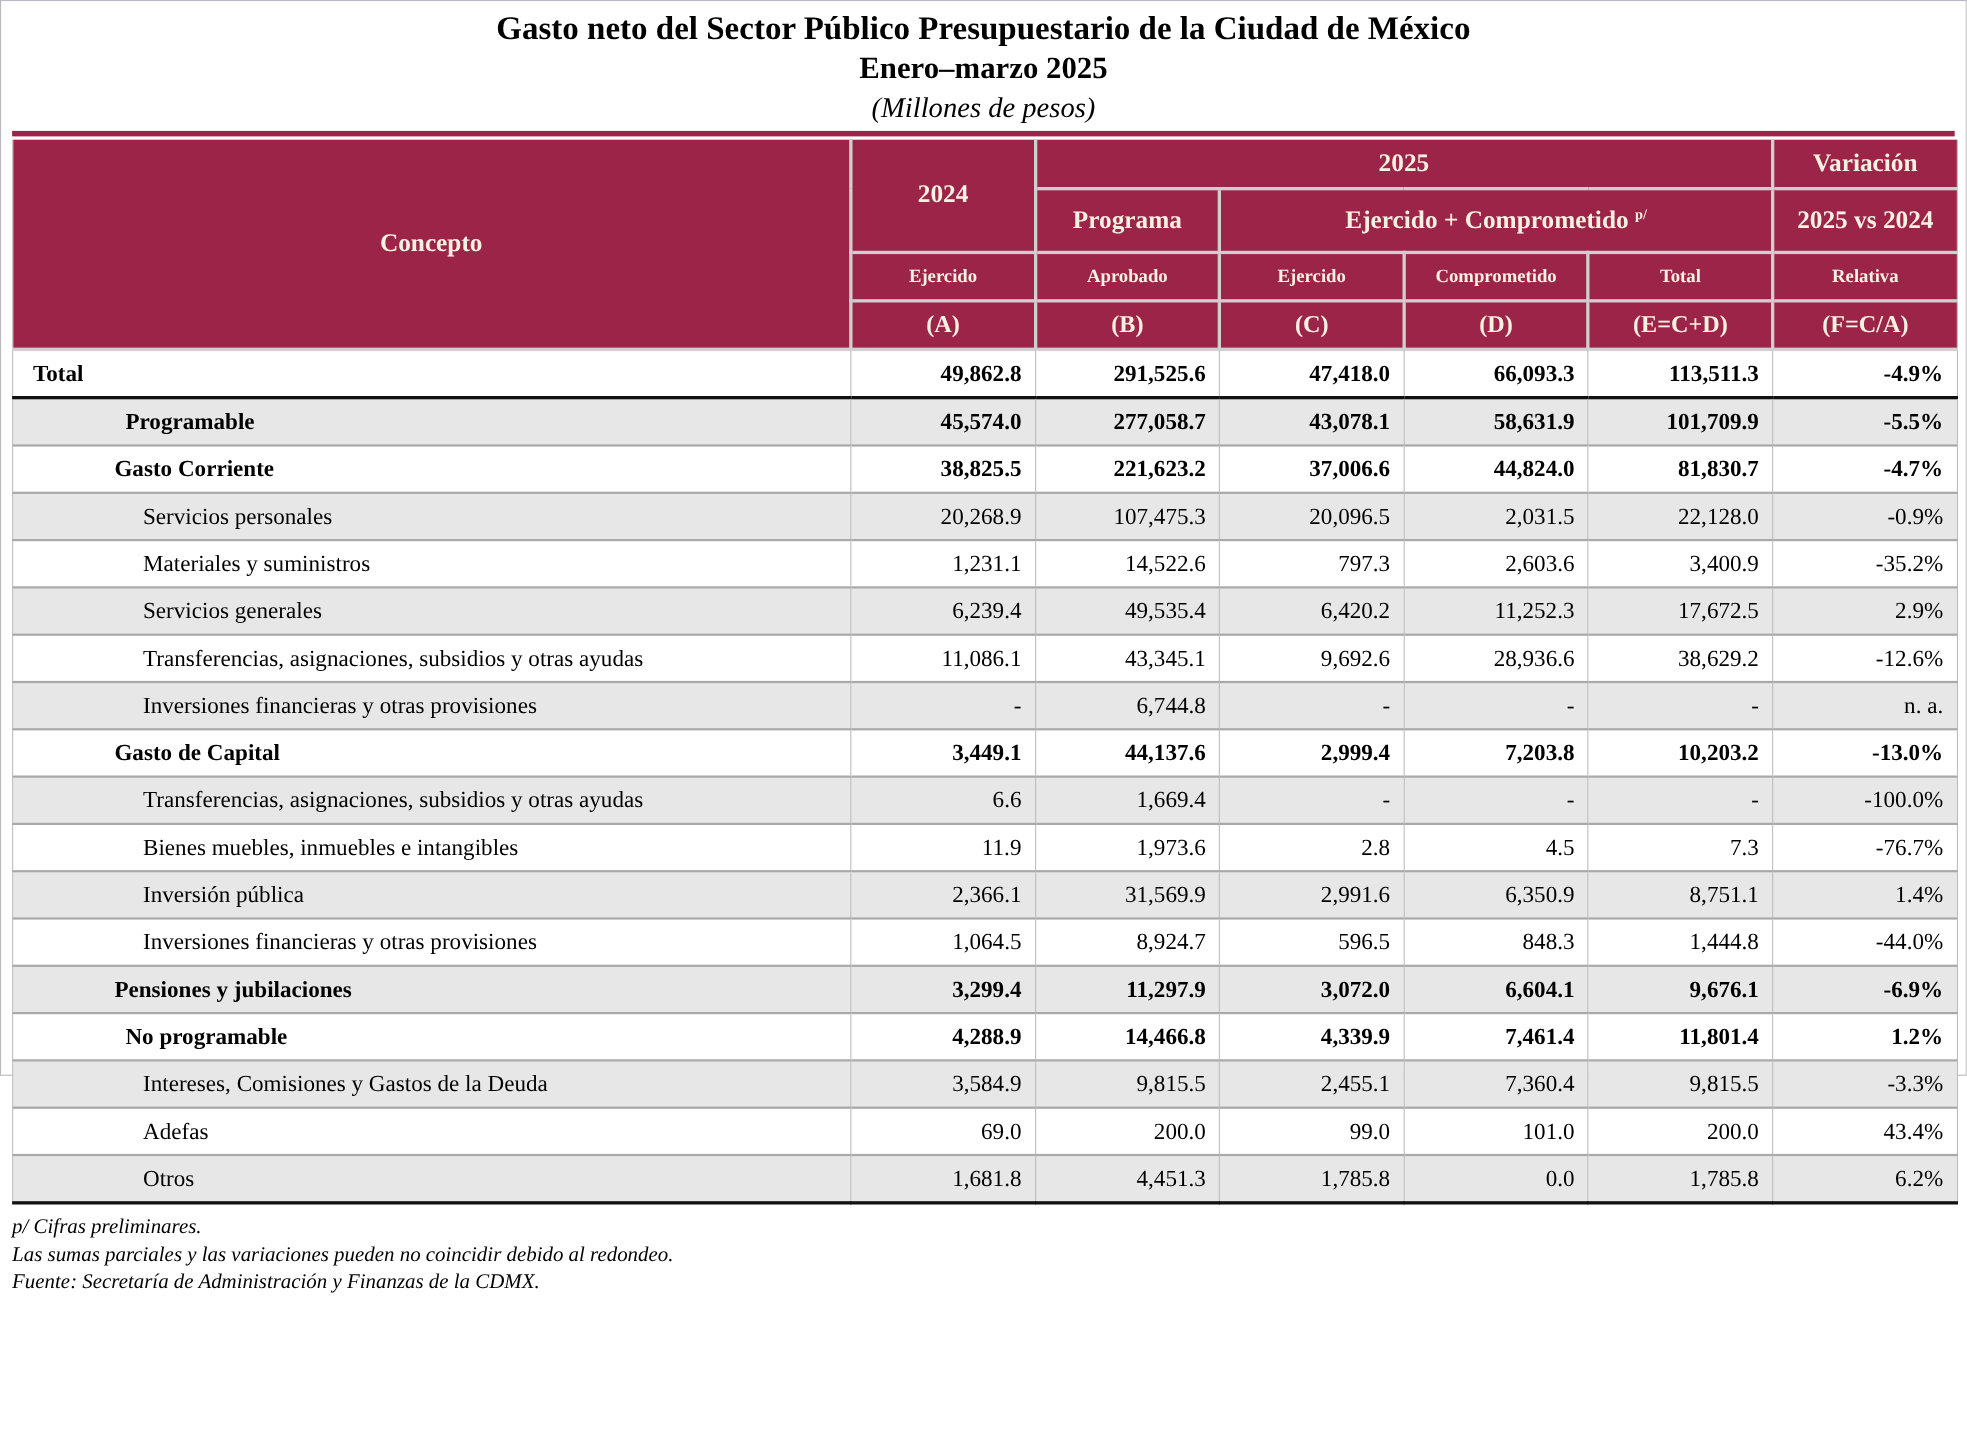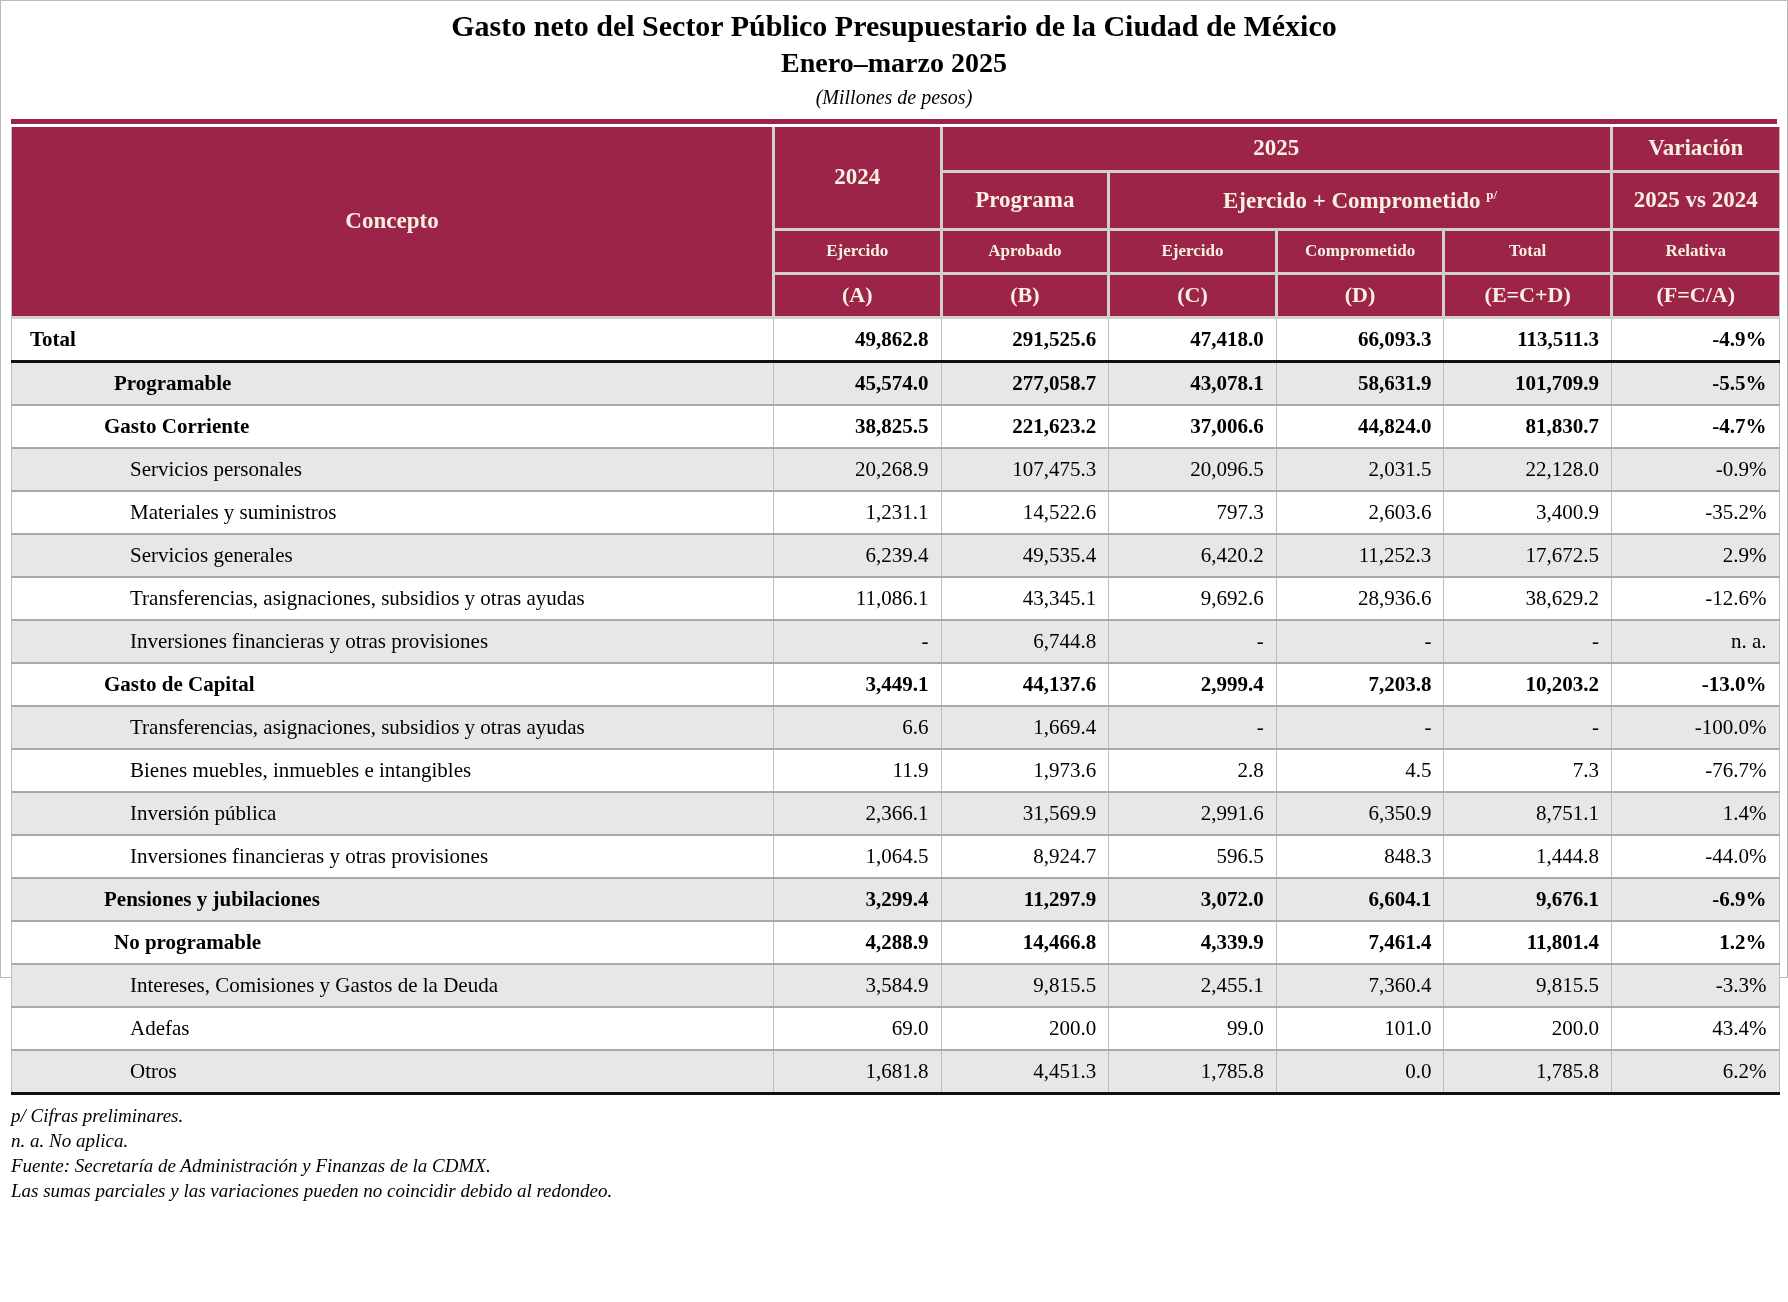--- a/index.html
+++ b/index.html
@@ -12,21 +12,21 @@
     box-sizing:border-box;
     width:1788px; height:978px;
     border:1px solid #b9b9c2;
     padding:6px 10px 0 10px;
     position:relative;
     background:#fff;
   }
   .title-block { text-align:center; }
   .title-line1 { font-size:30px; font-weight:bold; line-height:38px; }
   .title-line2 { font-size:28px; font-weight:bold; line-height:36px; }
-  .title-line3 { font-size:20px; font-style:italic; line-height:33px; }
+  .title-line3 { font-size:26px; font-style:italic; line-height:33px; }
   .top-bar { height:5px; background:#9D2449; margin-top:5px; }
 
   table.budget {
     width:1768px;
     border-collapse:collapse;
     table-layout:fixed;
     margin-top:3px;
     border-bottom:3px solid #111;
     border-left:1px solid #bdbdbd;
     border-right:1px solid #bdbdbd;
@@ -290,18 +290,17 @@
           <td>1,785.8</td>
           <td>0.0</td>
           <td>1,785.8</td>
           <td>6.2%</td>
         </tr>
       </tbody>
   </table>
 
   <div class="footnotes">
     <div>p/ Cifras preliminares.</div>
-    <div>n. a. No aplica.</div>
+    <div>Las sumas parciales y las variaciones pueden no coincidir debido al redondeo.</div>
     <div>Fuente: Secretaría de Administración y Finanzas de la CDMX.</div>
-    <div>Las sumas parciales y las variaciones pueden no coincidir debido al redondeo.</div>
   </div>
 
 </div>
 
 </body></html>

